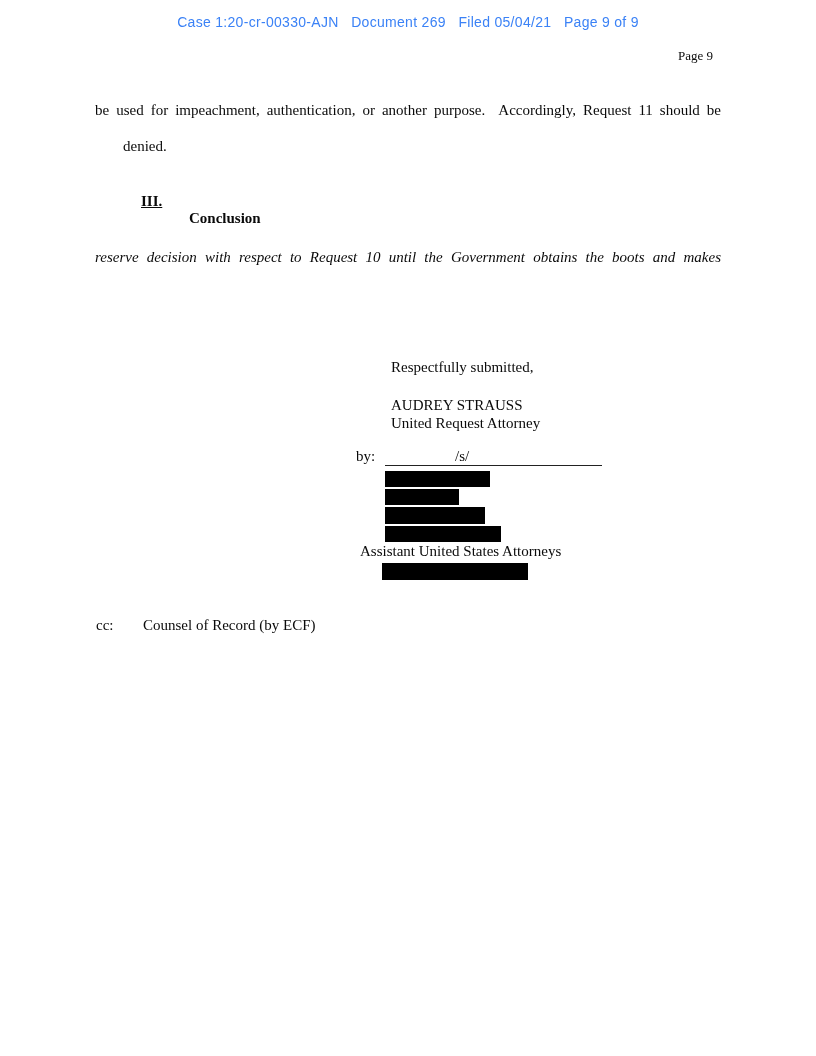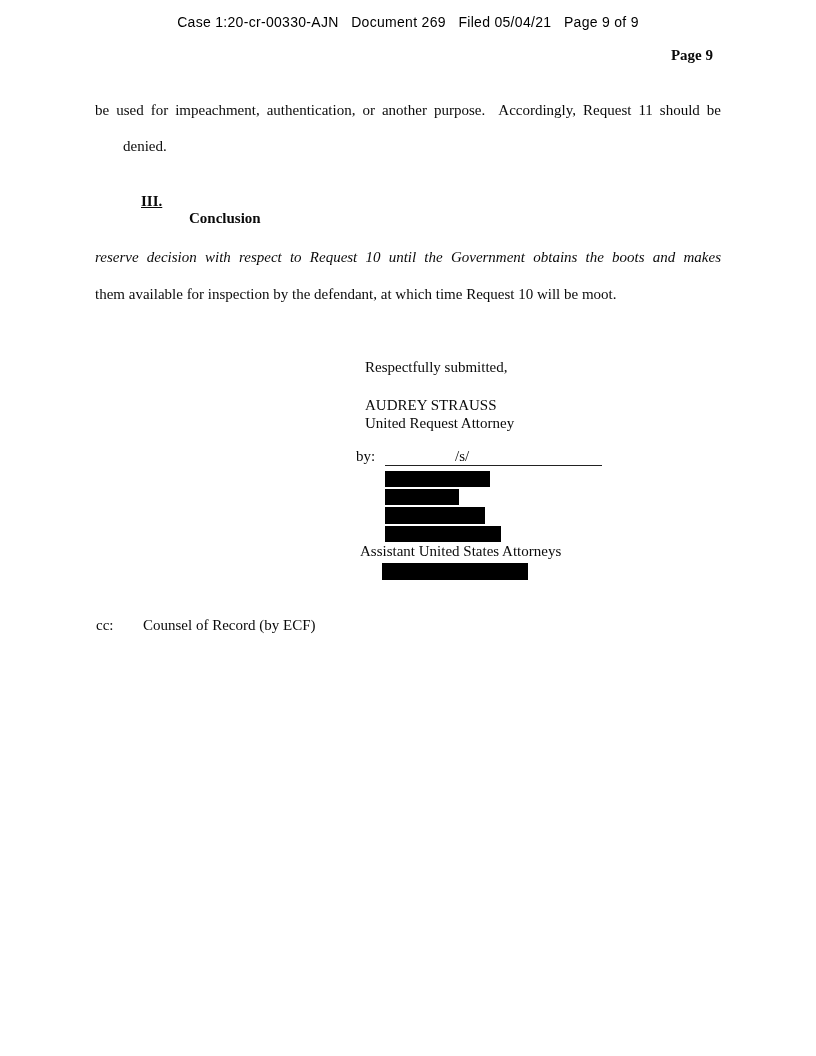--- a/index.html
+++ b/index.html
@@ -24,23 +24,22 @@
     font-family: "Liberation Sans", sans-serif;
     font-size: 14px;
     line-height: 17px;
     letter-spacing: 0.3px;
     white-space: pre;
   }
   .page-number {
     position: absolute;
     top: 47px;
     right: 103px;
-    font-size: 15px;
+    font-size: 13px;
     line-height: 17px;
-    font-weight: bold;
   }
   
   .bline {
     position: absolute;
     left: 95px;
     width: 626px;
     font-size: 15px;
     line-height: 17px;
     white-space: pre-wrap;
   }
@@ -52,21 +51,21 @@
   .l2 { top: 138px; margin-left: 28px; }
   .lhead { top: 176px; font-weight: bold; }
   .lhead .hnum   { position: absolute; left: 46px; text-decoration: underline; }
   .lhead .htitle { position: absolute; left: 94px; }
   .l4 { top: 212px; padding-left: 49px; }
   .l5 { top: 249px; font-style: italic; }
   .l6 { top: 286px; }
   
   .sigline {
     position: absolute;
-    left: 365px;
+    left: 391px;
     font-size: 15px;
     line-height: 17px;
     white-space: pre;
   }
   .closing  { top: 359px; }
   .attyname { top: 397px; text-align: right; }
   .attytitle{ top: 415px; }
   .by-label { position: absolute; left: 356px; top: 448px; font-size: 15px; line-height: 17px; }
   .sig-mark { position: absolute; left: 455px; top: 448px; font-size: 15px; line-height: 17px; }
   .sig-underline {
@@ -84,34 +83,33 @@
   
   .ccline { position: absolute; top: 617px; font-size: 15px; line-height: 17px; }
   .cc-label { left: 96px; }
   .cc-value { left: 143px; }
 </style>
 </head>
 <body>
 
 <div class="page">
 
-  <div class="stamp" style="color: #000000;">Case 1:20-cr-00330-AJN   Document 269   Filed 05/04/21   Page 9 of 9</div>
+  <div class="stamp" style="color: #3b82f6;">Case 1:20-cr-00330-AJN   Document 269   Filed 05/04/21   Page 9 of 9</div>
 
   <div class="page-number">Page 9</div>
 
   <div class="bline just l1">be used for impeachment, authentication, or another purpose.  Accordingly, Request 11 should be</div>
   <div class="bline l2">denied.</div>
 
   <div class="bline lhead">
     <span class="hnum">III.</span>
     <span class="htitle">Conclusion</span>
   </div>
 
   <div class="bline just l5">reserve decision with respect to Request 10 until the Government obtains the boots and makes</div>
-  <div class="bline l6">them available for inspection by the defendant, at which time Request 10 will be moot.</div>
 
   <div class="sigline closing">Respectfully submitted,</div>
   <div class="sigline attyname">AUDREY STRAUSS</div>
   <div class="sigline attytitle">United Request Attorney</div>
 
   <div class="by-label">by:</div>
   <div class="sig-mark">/s/</div>
   <div class="sig-underline"></div>
 
   <div class="redbars">

